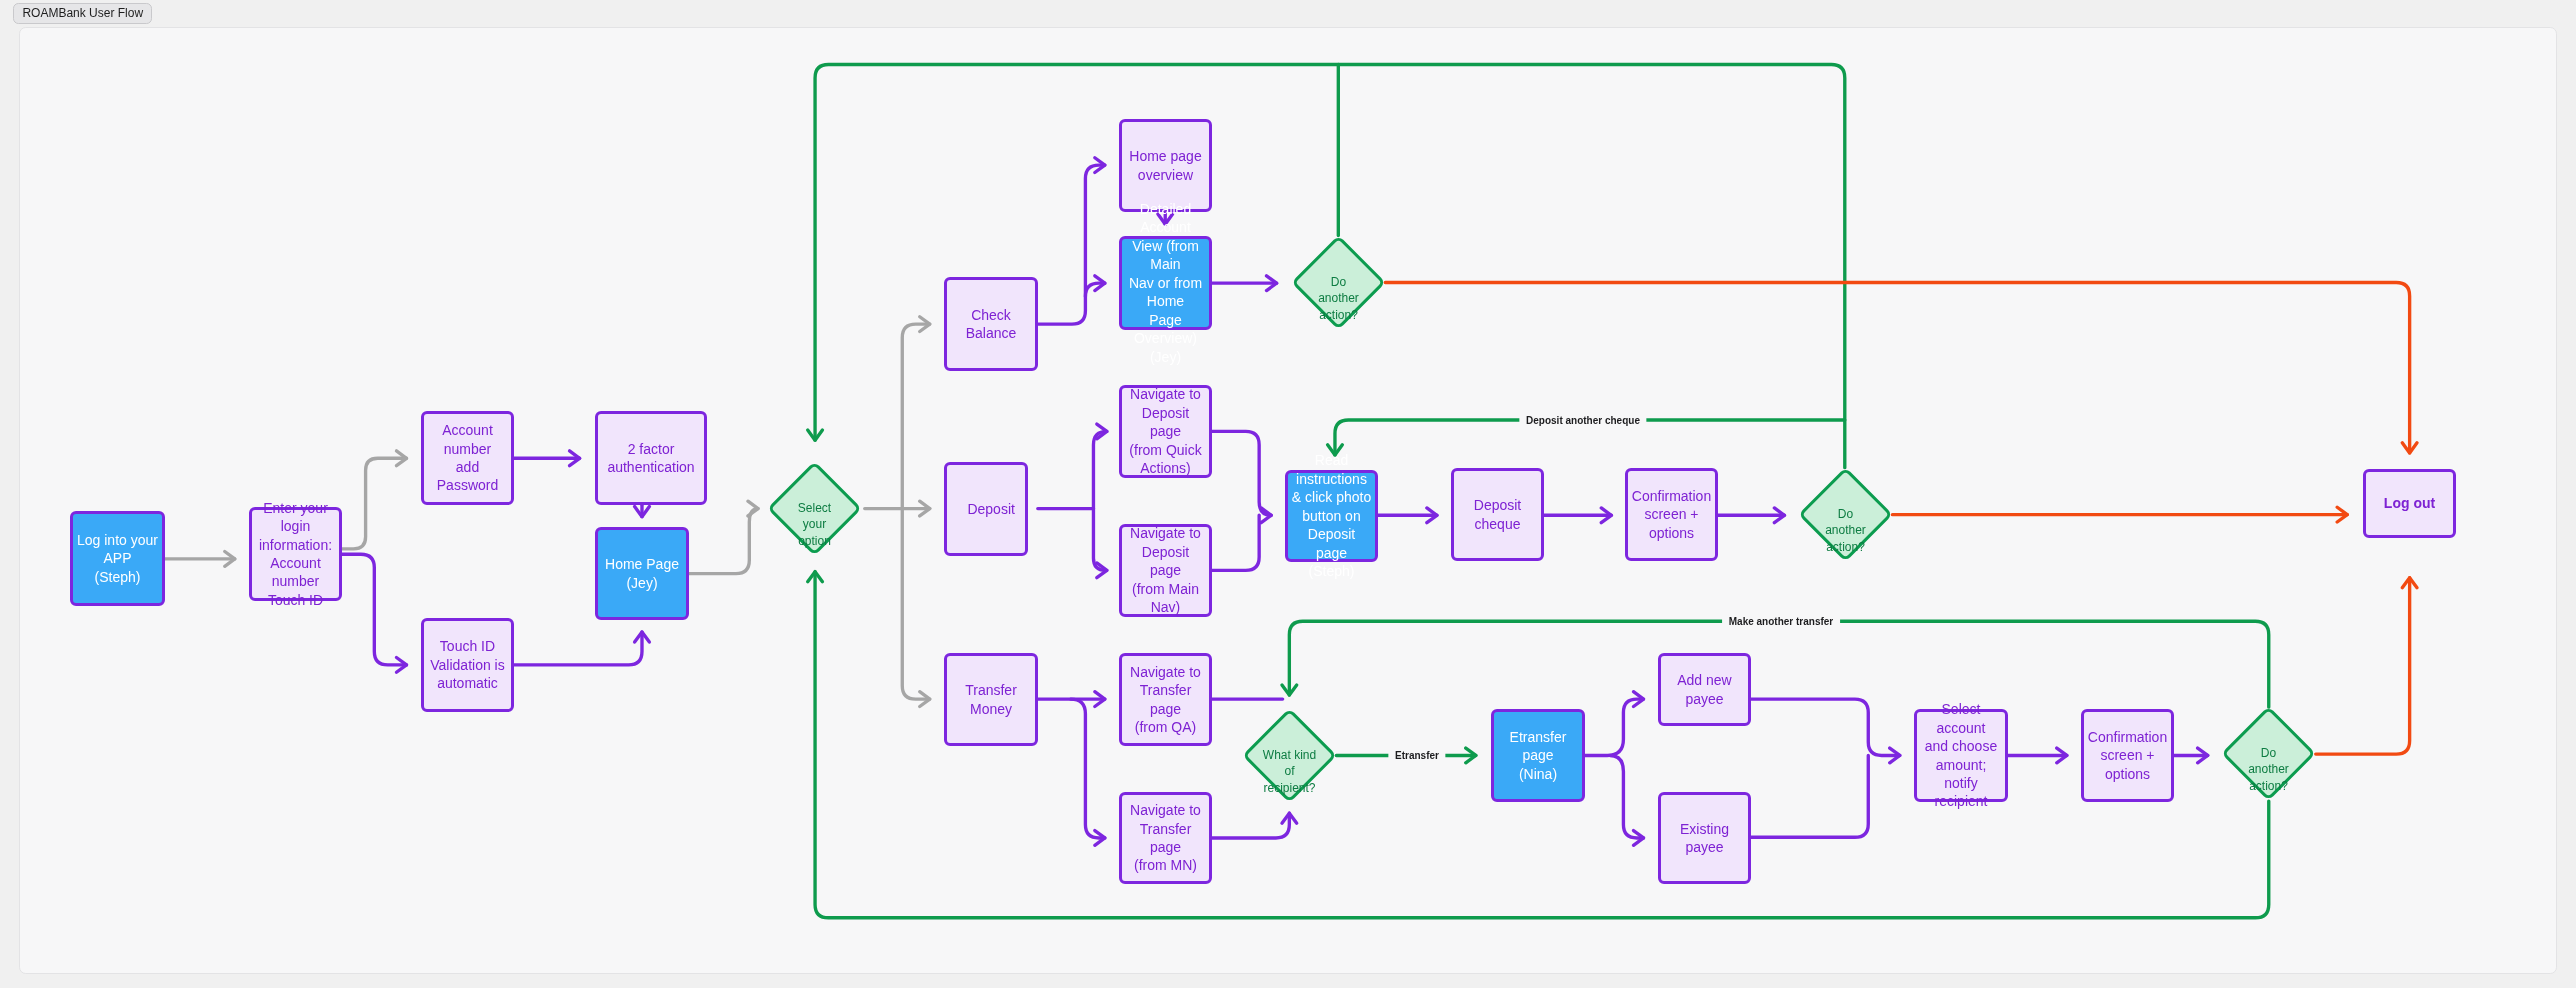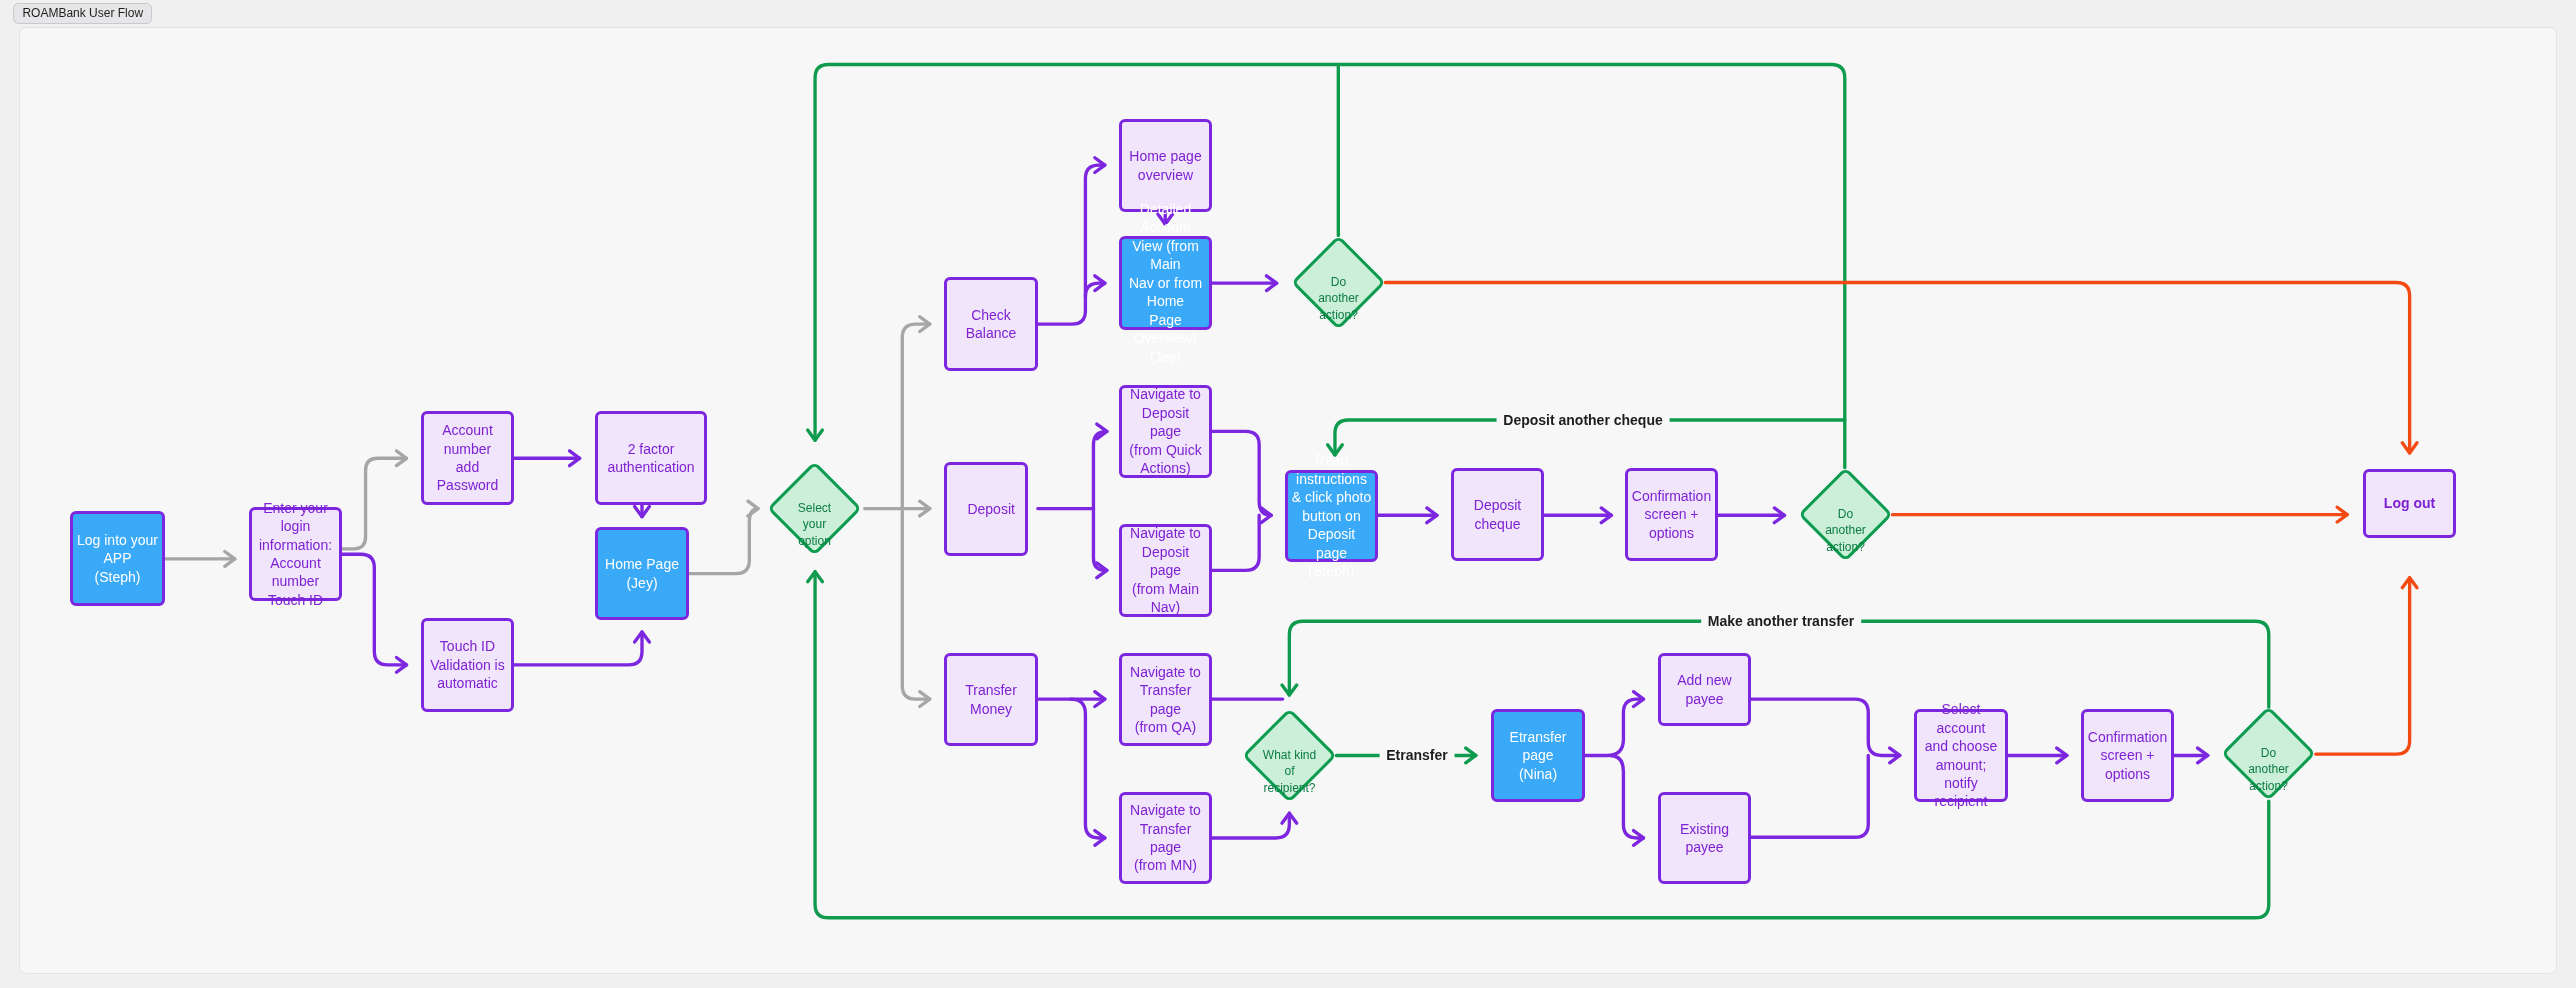--- a/index.html
+++ b/index.html
@@ -52,21 +52,21 @@
   }
   .decision .dlabel{
     position:absolute;left:0;top:16px;width:95px;height:95px;
     display:flex;align-items:center;justify-content:center;text-align:center;
     font-size:12px;line-height:1.35;font-weight:500;color:var(--green-text);
     white-space:pre-line;
   }
   .edge-label{
     position:absolute;z-index:2;transform:translate(-50%,-50%);
     background:var(--board-bg);padding:0.7px 6.7px;
-    font-size:14px;font-weight:600;color:#1D1D1F;white-space:nowrap;
+    font-size:10px;font-weight:600;color:#1D1D1F;white-space:nowrap;
   }
 </style>
 </head>
 <body>
 
 <div class="board"></div>
 <div class="title-pill">ROAMBank User Flow</div>
 
 <svg class="wires" width="2576" height="989" viewBox="0 0 3840 1474">
   <defs>

